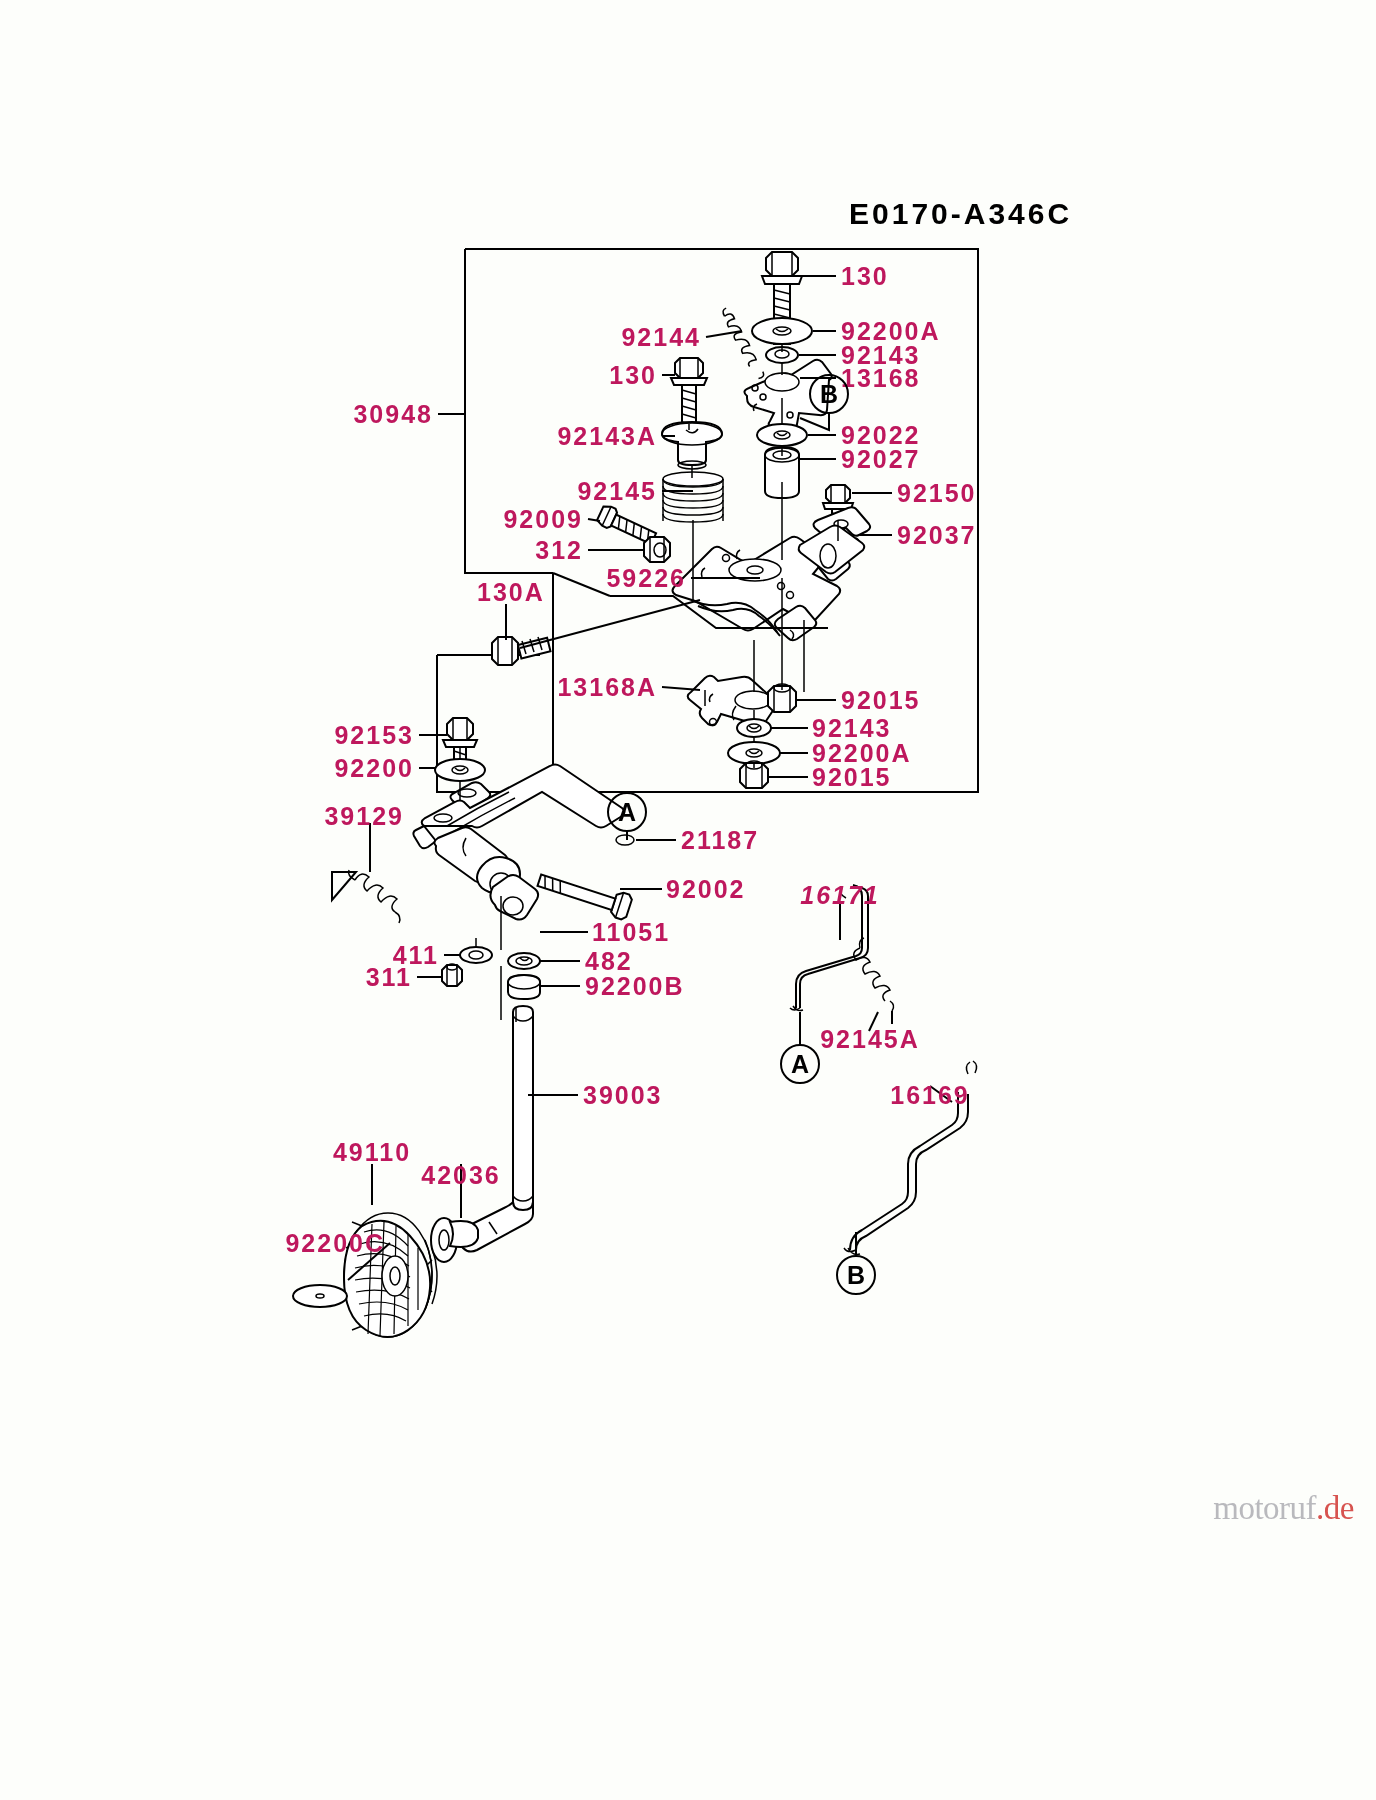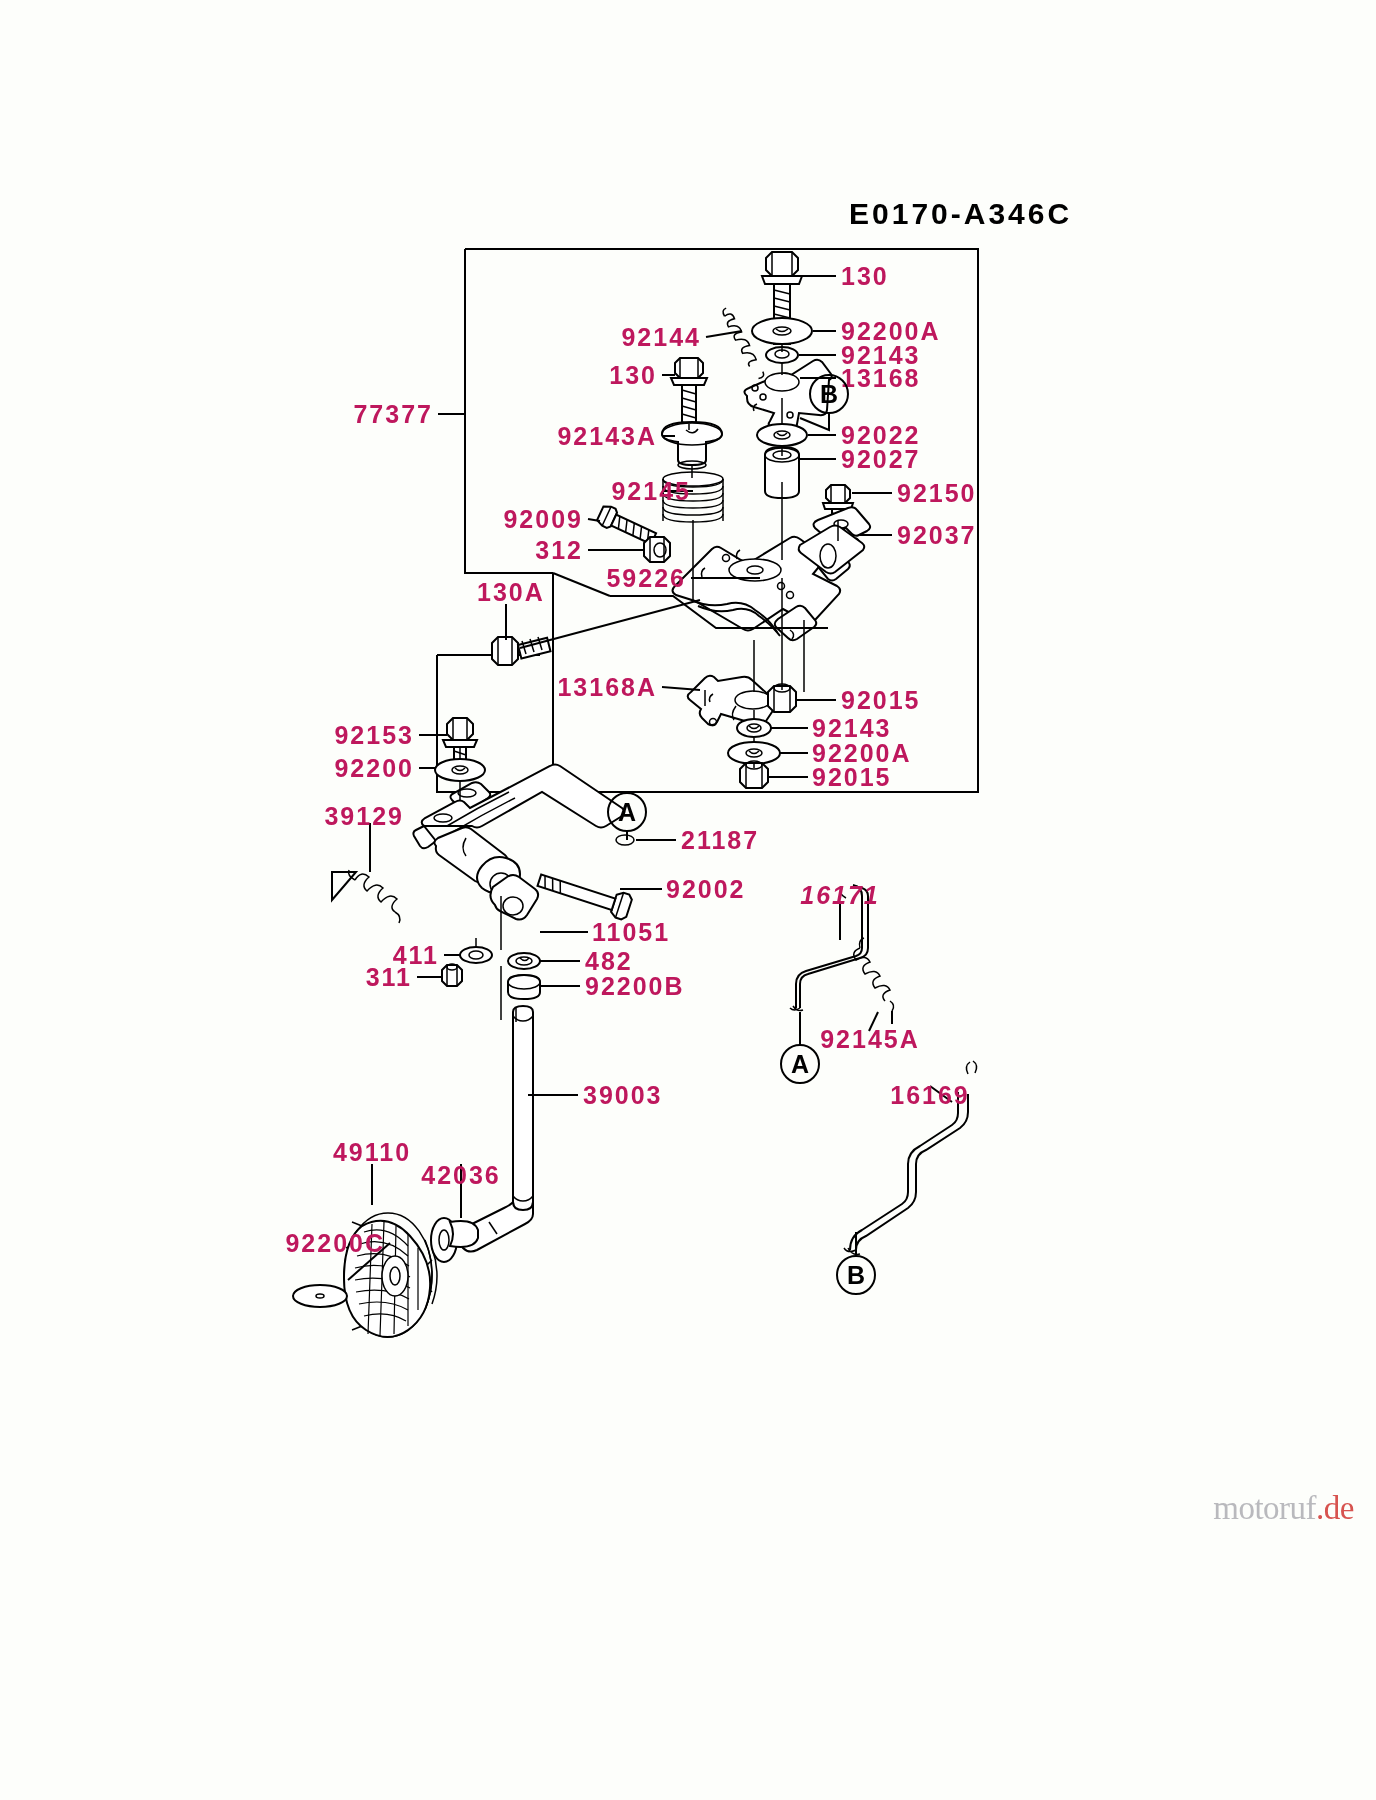--- a/index.html
+++ b/index.html
@@ -514,27 +514,27 @@
 
   <div class="lbl left" style="left:841px; top:276px;">130</div>
   <div class="lbl right" style="left:701px; top:337px;">92144</div>
   <div class="lbl left" style="left:841px; top:331px;">92200A</div>
   <div class="lbl left" style="left:841px; top:355px;">92143</div>
   <div class="lbl left" style="left:841px; top:378px;">13168</div>
   <div class="lbl right" style="left:657px; top:375px;">130</div>
   <div class="lbl right" style="left:657px; top:436px;">92143A</div>
   <div class="lbl left" style="left:841px; top:435px;">92022</div>
   <div class="lbl left" style="left:841px; top:459px;">92027</div>
-  <div class="lbl right" style="left:691px; top:491px;text-align:center;">92145</div>
+  <div class="lbl right" style="left:657px; top:491px;text-align:center;">92145</div>
   <div class="lbl left" style="left:897px; top:493px;">92150</div>
   <div class="lbl right" style="left:583px; top:519px;">92009</div>
   <div class="lbl left" style="left:897px; top:535px;">92037</div>
   <div class="lbl right" style="left:583px; top:550px;">312</div>
   <div class="lbl right" style="left:686px; top:578px;">59226</div>
-  <div class="lbl right" style="left:433px; top:414px;">77377</div>
+  <div class="lbl right" style="left:433px; top:414px;">30948</div>
   <div class="lbl left" style="left:477px; top:592px;">130A</div>
   <div class="lbl right" style="left:657px; top:687px;">13168A</div>
   <div class="lbl left" style="left:841px; top:700px;">92015</div>
   <div class="lbl left" style="left:812px; top:728px;">92143</div>
   <div class="lbl left" style="left:812px; top:753px;">92200A</div>
   <div class="lbl left" style="left:812px; top:777px;">92015</div>
   <div class="lbl right" style="left:414px; top:735px;">92153</div>
   <div class="lbl right" style="left:414px; top:768px;">92200</div>
   <div class="lbl right" style="left:404px; top:816px;text-align:center;">39129</div>
   <div class="lbl left" style="left:681px; top:840px;">21187</div>

